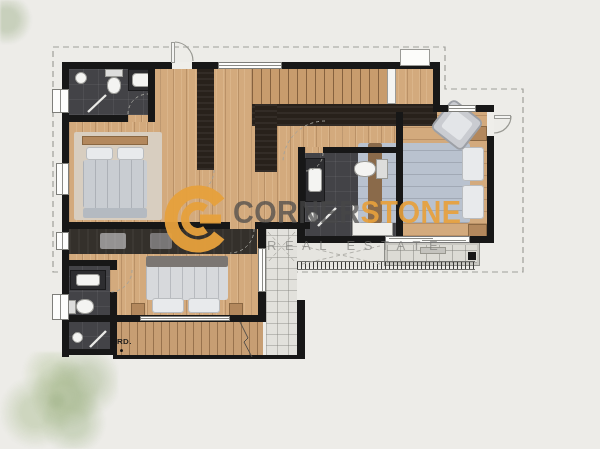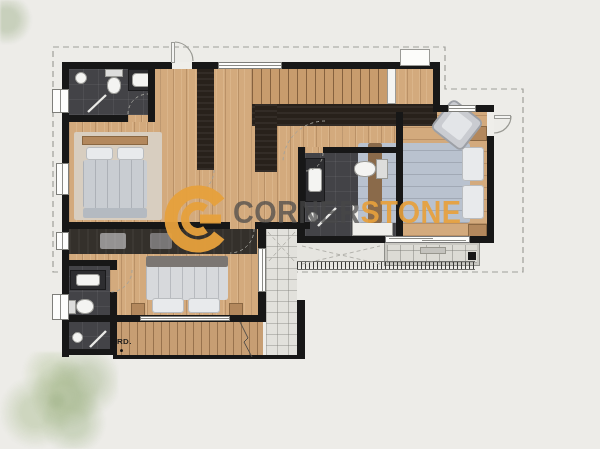--- a/index.html
+++ b/index.html
@@ -208,17 +208,18 @@
     <line class="xd" x1="295" y1="232" x2="268" y2="262"></line>
     <path class="brk" d="M240,322 L248,338 L244,342 L252,357"></path>
   </svg>
 
   <svg class="layer" width="76" height="76" style="left:160px;top:182px;opacity:.95;">
     <path d="M59.3,20.4 A27,27 0 1 0 59.3,53.6" fill="none" stroke="var(--accent,#e7a13c)" stroke-width="13"></path>
     <path d="M45.5,26.4 A13,13 0 1 0 45.5,47.6" fill="none" stroke="var(--accent,#e7a13c)" stroke-width="8"></path>
     <rect x="40" y="32.5" width="21" height="9" fill="var(--accent,#e7a13c)"></rect>
   </svg>
   <div id="wm-word"><span class="w1">CORNER</span><span class="w2">STONE</span></div>
+  <div id="wm-tag">REAL ESTATE</div>
 
   <div id="rd">RD.</div>
   <div id="rd-dot"></div>
 
 </div>
 
 </body></html>

